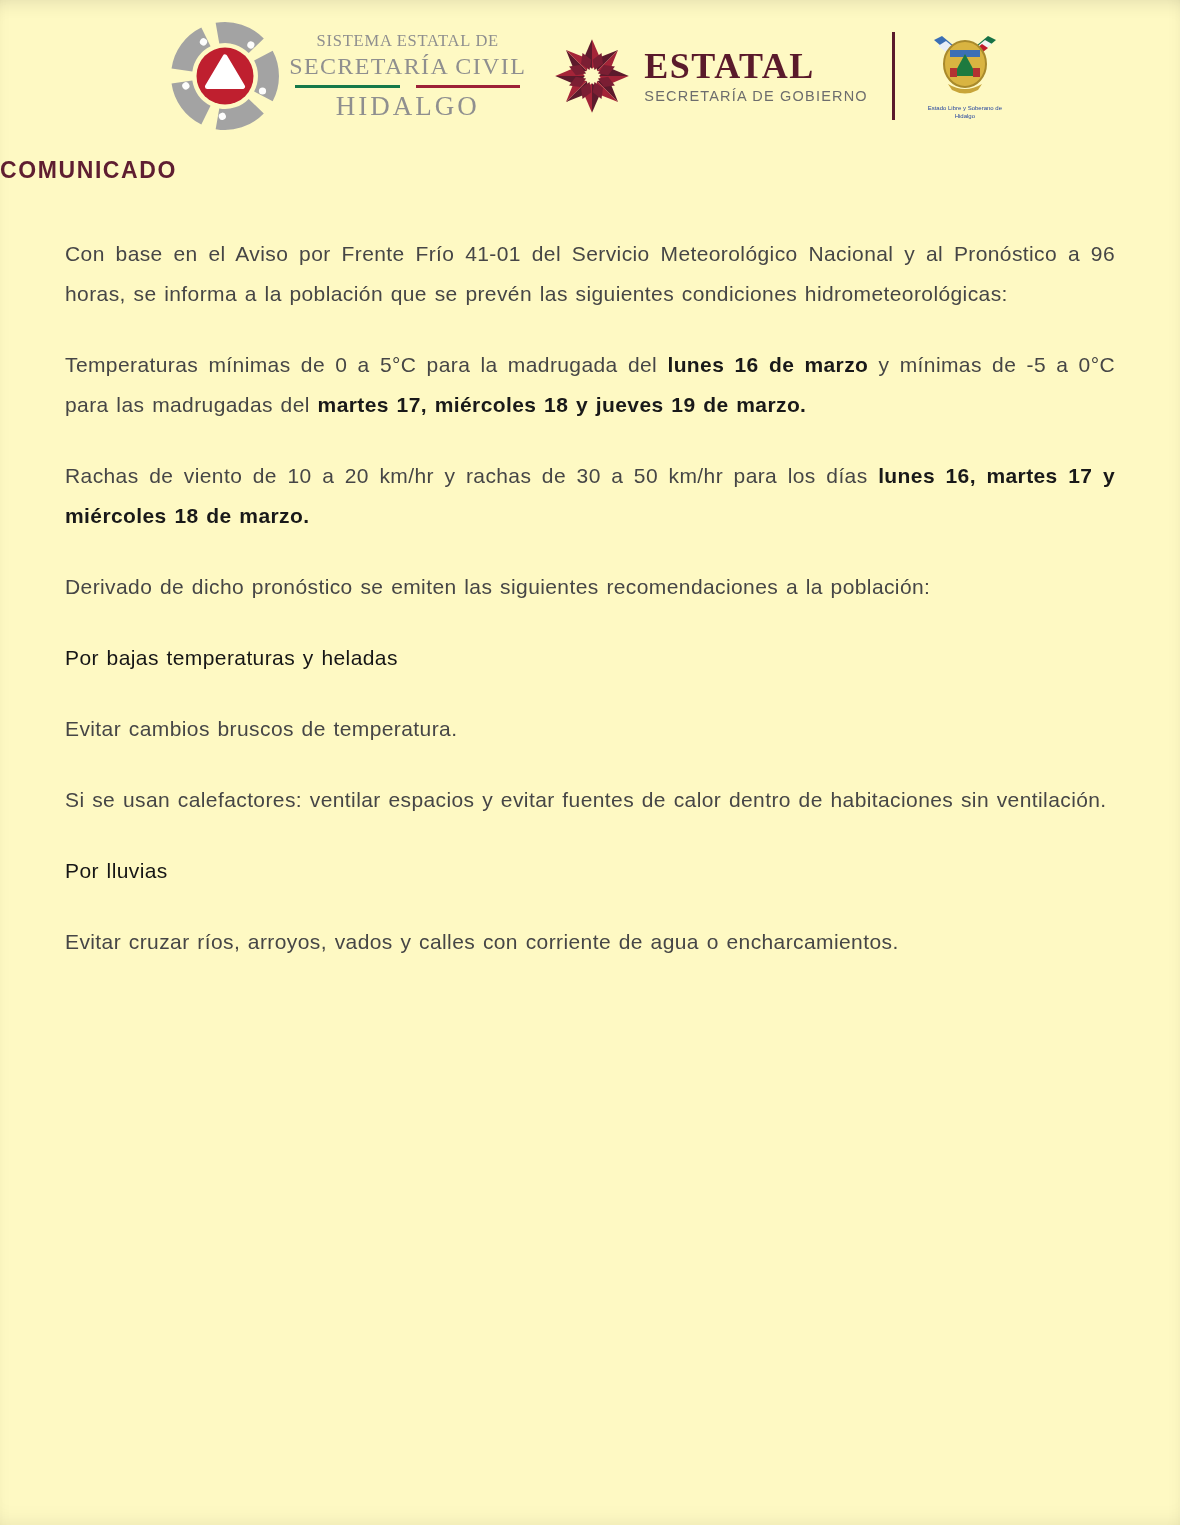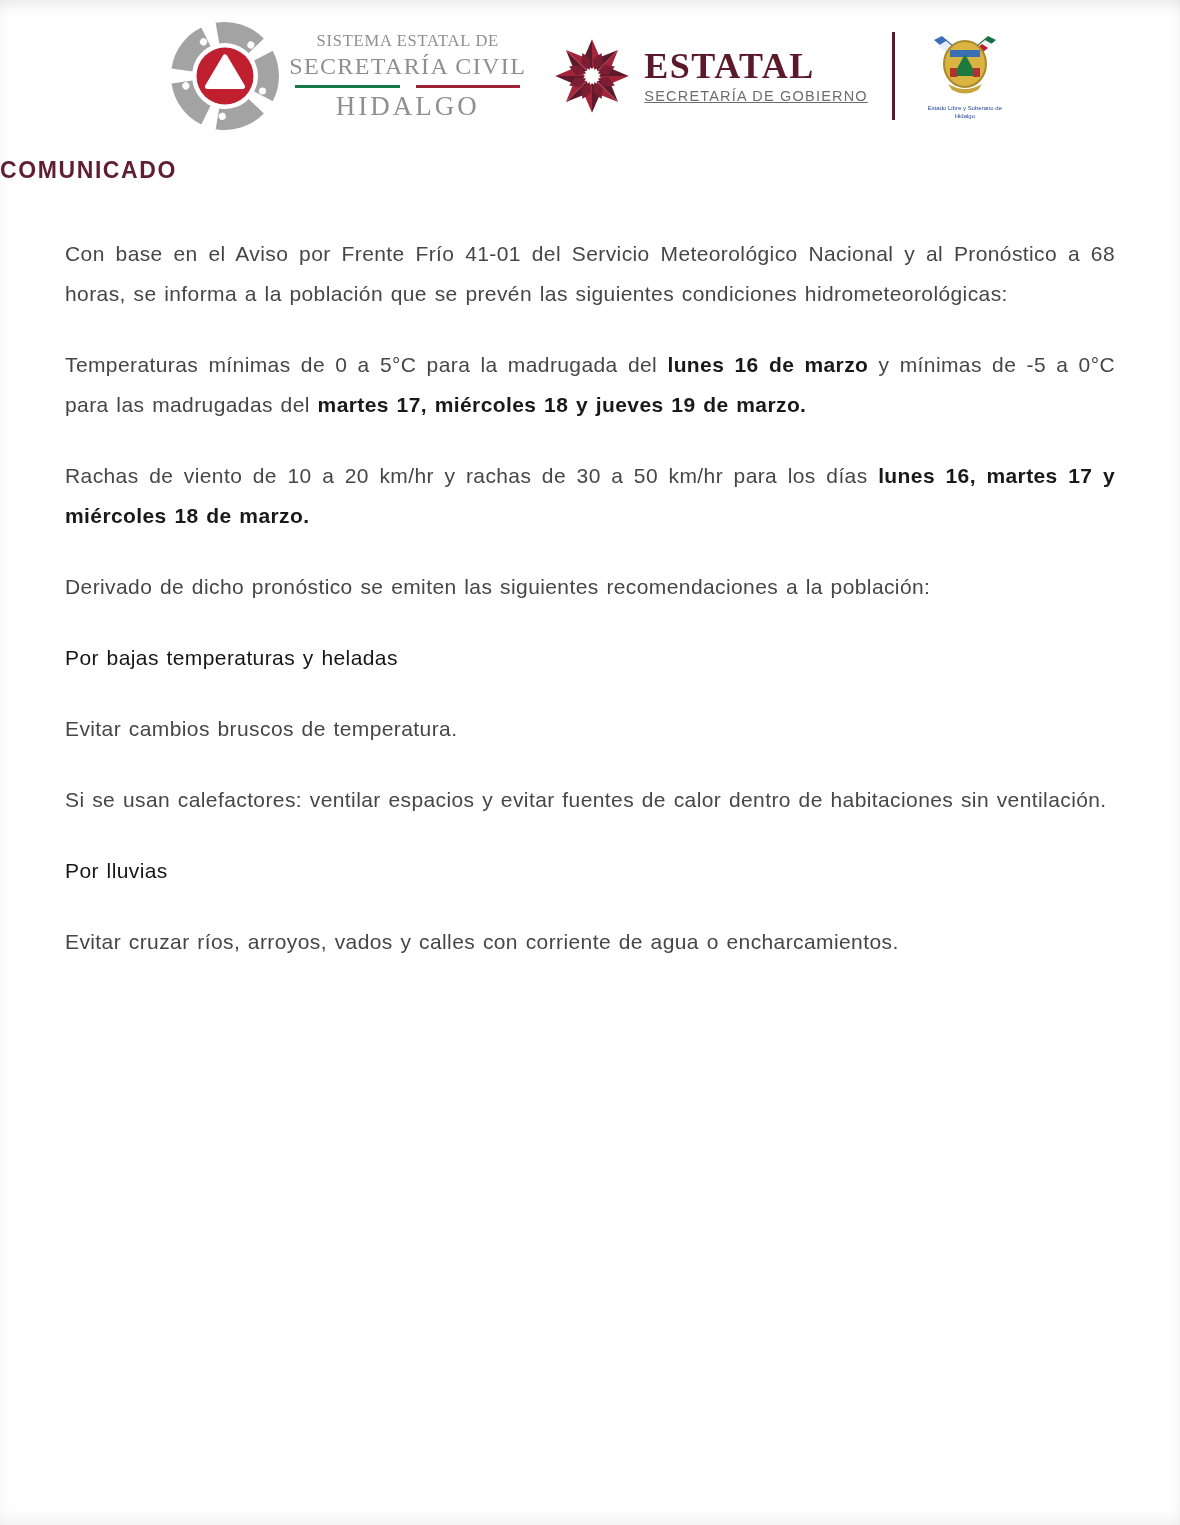--- a/index.html
+++ b/index.html
@@ -2,21 +2,21 @@
 <html lang="es"><head>
 <meta charset="utf-8">
 <style>
   html,body{margin:0;padding:0;}
   body{
     width:1180px;height:1525px;background:#e9e8e6;
     font-family:"Liberation Sans",sans-serif;
     -webkit-font-smoothing:antialiased;
   }
   .page{
-    position:relative;width:1180px;height:1525px;background:#ffffff;
+    position:relative;width:1180px;height:1525px;background:#fef9c3;
     overflow:hidden;
     box-shadow:inset 0 16px 20px -16px rgba(0,0,0,.14),
                inset 0 -18px 24px -20px rgba(0,0,0,.10),
                inset -14px 0 18px -16px rgba(0,0,0,.06),
                inset 14px 0 18px -16px rgba(0,0,0,.04);
   }
   
   .hdr{
     display:flex;align-items:center;justify-content:center;
     padding-top:20px;gap:20px;
@@ -30,21 +30,21 @@
   .pc-l2{font-size:24px;letter-spacing:1.4px;margin-top:2px;}
   .pc-rule{display:flex;gap:16px;margin:5px 6px 3px;}
   .pc-rule .g{flex:1;height:3px;background:#15794a;}
   .pc-rule .r{flex:1;height:3px;background:#9d2238;}
   .pc-l3{font-size:27px;letter-spacing:3px;}
   .gob{display:flex;align-items:center;gap:12px;margin-left:6px;}
   .gob-t{
     font-family:"Liberation Serif",serif;font-weight:bold;
     font-size:36px;color:#5a1a2b;letter-spacing:1.5px;line-height:1;
   }
-  .gob-s{font-size:14.5px;color:#6d6d6d;letter-spacing:1.2px;margin-top:4px;text-decoration:underline;}
+  .gob-s{font-size:14.5px;color:#6d6d6d;letter-spacing:1.2px;margin-top:4px;}
   .vrule{width:3px;height:88px;background:#5a1a2b;margin:0 4px;}
   .coat{width:92px;text-align:center;}
   .coat-cap{font-size:6px;color:#27479e;line-height:1.25;margin-top:1px;}
   
   .date{
     margin:20px 65px 0;text-align:right;
     font-size:23px;color:#3a3a3a;line-height:30px;letter-spacing:.3px;
   }
   .title{
     margin-top:25px;
@@ -191,21 +191,21 @@
       <div class="coat-cap">Estado Libre y Soberano de Hidalgo</div>
     </div>
 
   </header>
 
 
   <div class="title">COMUNICADO</div>
 
   <main class="content">
 
-    <p><span>Con base en el Aviso por Frente Frío 41-01 del Servicio Meteorológico Nacional y al Pronóstico a 68 horas, se informa a la población que se prevén las siguientes condiciones hidrometeorológicas:</span></p>
+    <p><span>Con base en el Aviso por Frente Frío 41-01 del Servicio Meteorológico Nacional y al Pronóstico a 96 horas, se informa a la población que se prevén las siguientes condiciones hidrometeorológicas:</span></p>
 
 
     <p><span>Temperaturas mínimas de 0 a 5°C para la madrugada del </span><span class="b">lunes 16 de marzo</span><span> y mínimas de -5 a 0°C para las madrugadas del </span><span class="b">martes 17, miércoles 18 y jueves 19 de marzo.</span></p>
 
     <p><span>Rachas de viento de 10 a 20 km/hr y rachas de 30 a 50 km/hr para los días </span><span class="b">lunes 16, martes 17 y miércoles 18 de marzo.</span></p>
 
     <p><span>Derivado de dicho pronóstico se emiten las siguientes recomendaciones a la población:</span></p>
 
     <h3>Por bajas temperaturas y heladas</h3>
 

